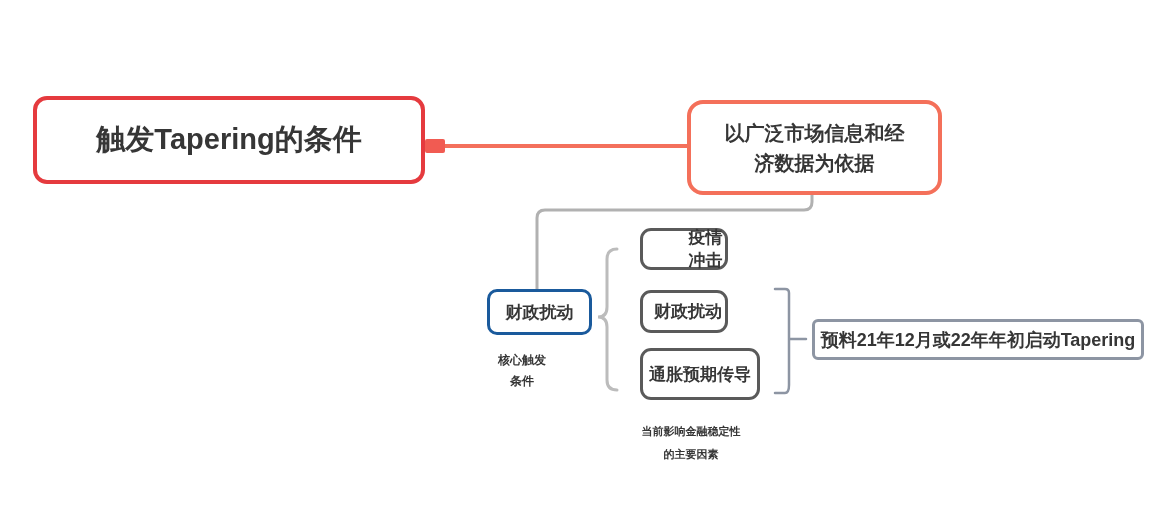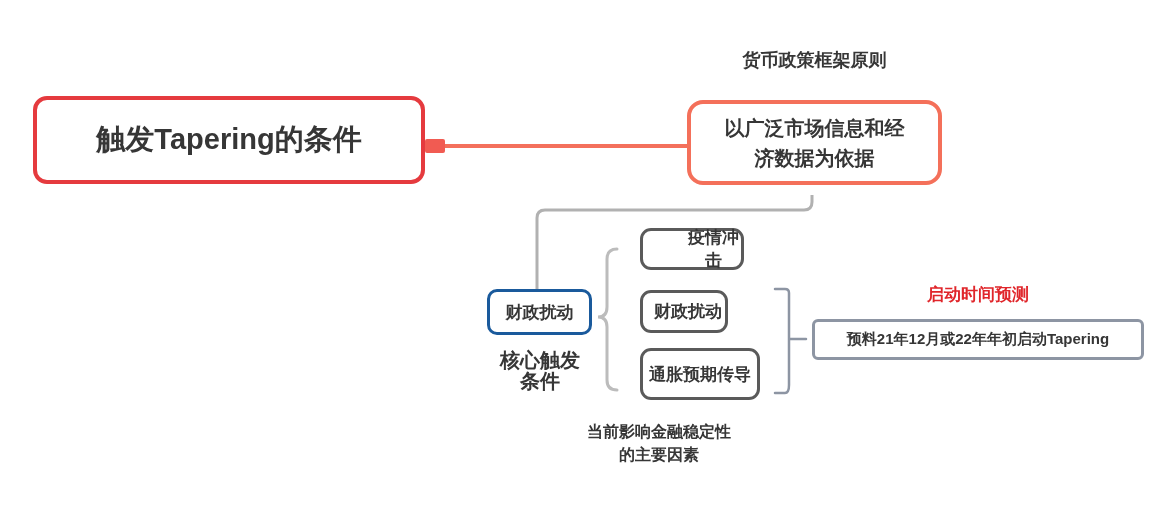--- a/index.html
+++ b/index.html
@@ -16,30 +16,30 @@
     position:absolute;box-sizing:border-box;background:#fff;
     display:flex;align-items:center;justify-content:center;
     text-align:center;font-weight:bold;color:var(--text);
   }
   .node .lbl{white-space:pre-line;}
   .callout{
     position:absolute;text-align:center;font-weight:bold;color:var(--text);
     white-space:pre-line;
   }
   .root-topic{left:33px;top:96px;width:392px;height:88px;border:4px solid var(--root-border);border-radius:14px;font-size:29px;}
-  .framework-topic{left:687px;top:100px;width:255px;height:85px;border:4px solid var(--framework-border);border-radius:16px;font-size:20px;line-height:30px;}
+  .framework-topic{left:687px;top:100px;width:255px;height:95px;border:4px solid var(--framework-border);border-radius:16px;font-size:20px;line-height:30px;}
   .framework-callout{left:662px;top:48px;width:305px;font-size:18px;}
   .stability-topic{left:487px;top:289px;width:105px;height:46px;border:3px solid var(--stability-border);border-radius:10px;font-size:17px;}
-  .stability-callout{left:465px;top:350px;width:150px;font-size:20px;line-height:21px;}
+  .stability-callout{left:447px;top:350px;width:150px;font-size:12px;line-height:21px;}
   .factor{border:3px solid var(--factor-border);border-radius:11px;font-size:17px;}
-  .factor-1{left:640px;top:228px;width:104px;height:42px;padding-left:43px;}
+  .factor-1{left:640px;top:228px;width:88px;height:42px;padding-left:43px;}
   .factor-2{left:640px;top:290px;width:88px;height:43px;padding-left:8px;}
   .factor-3{left:640px;top:348px;width:120px;height:52px;}
-  .factors-callout{left:549px;top:420px;width:220px;font-size:16px;line-height:23px;}
-  .prediction-topic{left:812px;top:319px;width:332px;height:41px;border:3px solid var(--prediction-border);border-radius:6px;font-size:15px;white-space:nowrap;}
+  .factors-callout{left:581px;top:420px;width:220px;font-size:11px;line-height:23px;}
+  .prediction-topic{left:812px;top:319px;width:332px;height:41px;border:3px solid var(--prediction-border);border-radius:6px;font-size:18px;white-space:nowrap;}
   .prediction-callout{left:860px;top:283px;width:236px;font-size:17px;color:var(--red-label);}
   svg .branch-line{stroke:var(--branch-line);stroke-width:4;fill:none;}
   svg .branch-joint{fill:var(--branch-joint);stroke:none;}
   svg .gray-connector{stroke:var(--connector-gray);stroke-width:3;fill:none;}
   svg .brace{stroke:var(--brace-gray);stroke-width:3;fill:none;stroke-linecap:round;}
   svg .bracket{stroke:var(--bracket-gray);stroke-width:2.5;fill:none;stroke-linecap:round;}
 </style>
 </head>
 <body>
 
@@ -54,21 +54,20 @@
 
     <path class="brace" d="M617 249 Q607 249 607 259 V307 Q607 317 598 317 Q607 317 607 327 V380 Q607 390 617 390"></path>
 
     <path class="bracket" d="M775 289 H785 Q789 289 789 293 V385 Q789 393 785 393 H775 M789 339 H806"></path>
   </svg>
 
   <div class="node root-topic">
     <span class="lbl">触发Tapering的条件</span>
   </div>
 
-  <div class="callout framework-callout">货币政策框架原则</div>
 
   <div class="node framework-topic">
     <span class="lbl">以广泛市场信息和经
 济数据为依据</span>
   </div>
 
   <div class="node stability-topic">
     <span class="lbl">财政扰动</span>
   </div>
 
@@ -81,19 +80,18 @@
   <div class="node factor factor-2">
     <span class="lbl">财政扰动</span>
   </div>
   <div class="node factor factor-3">
     <span class="lbl">通胀预期传导</span>
   </div>
 
   <div class="callout factors-callout">当前影响金融稳定性
 的主要因素</div>
 
-  <div class="callout prediction-callout">启动时间预测</div>
 
   <div class="node prediction-topic">
     <span class="lbl">预料21年12月或22年年初启动Tapering</span>
   </div>
 
 </div>
 
 </body></html>

